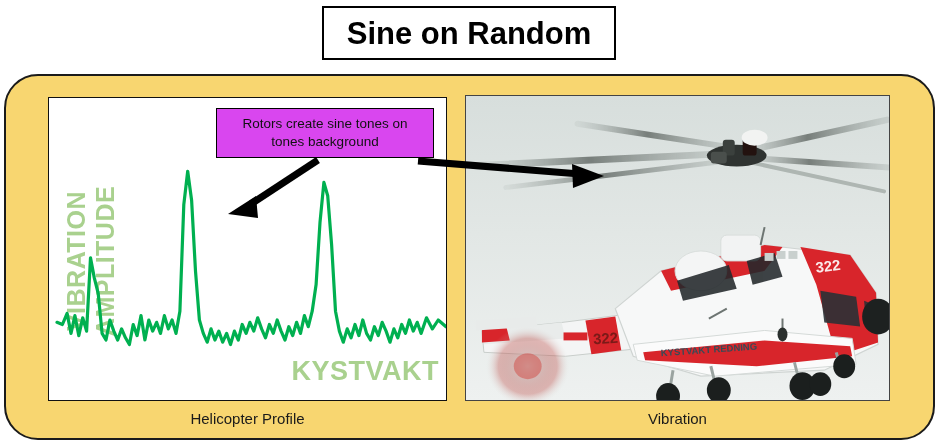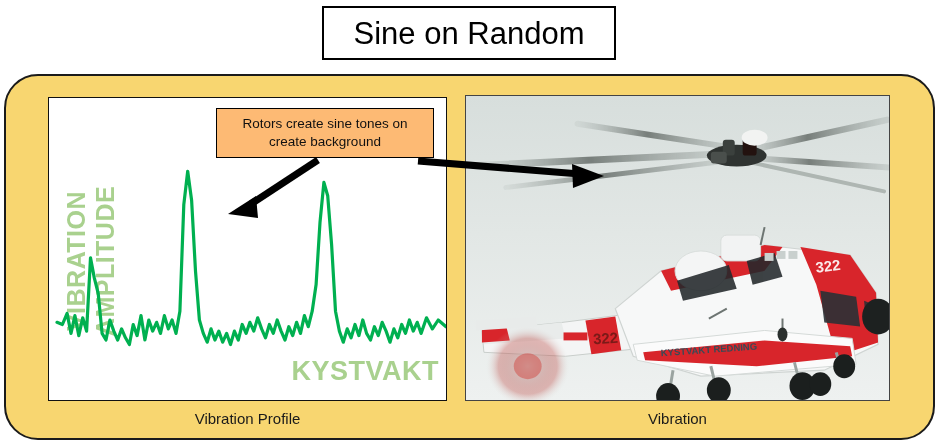--- a/index.html
+++ b/index.html
@@ -6,21 +6,21 @@
   body{width:942px;height:448px;position:relative;overflow:hidden;
        font-family:"Liberation Sans", sans-serif;}
 
   
   #title-box{
     position:absolute; left:322px; top:6px; width:290px; height:50px;
     border:2px solid #000; background:#ffffff;
     display:flex; align-items:center; justify-content:center;
   }
   #title-text{
-    font-size:31px; font-weight:normal; color:#000; letter-spacing:0px;
+    font-size:31px; font-weight:bold; color:#000; letter-spacing:0px;
     line-height:1;
   }
 
   
   #panel{
     position:absolute; left:4px; top:74px; width:931px; height:366px;
     background:#F8D670; border:2px solid #1b1b1b; border-radius:34px;
     box-sizing:border-box;
   }
 
@@ -55,21 +55,21 @@
   
   .caption{
     position:absolute; font-size:15px; color:#1a1a1a; text-align:center;
   }
   #caption-left{left:48px; top:410px; width:399px;}
   #caption-right{left:465px; top:410px; width:425px;}
 
   
   #callout{
     position:absolute; left:216px; top:108px; width:218px; height:50px;
-    background:#fdba74; border:1.5px solid #000; box-sizing:border-box;
+    background:#d946ef; border:1.5px solid #000; box-sizing:border-box;
     display:flex; align-items:center; justify-content:center;
     padding:2px 6px;
   }
   #callout-text{
     font-size:13.5px; color:#111; text-align:center; line-height:1.32;
   }
 
   
   #arrows{position:absolute;left:0;top:0;width:942px;height:448px;
           pointer-events:none;}
@@ -200,27 +200,27 @@
 
     <g stroke="#6d7572" stroke-width="2" fill="none">
       <path d="M296,150 L300,132"></path>
       <path d="M262,214 L244,224"></path>
       <path d="M318,224 L318,238"></path>
     </g>
     <ellipse cx="318" cy="240" rx="5" ry="7" fill="#2a2f2d"></ellipse>
   </svg>
 </div>
 
-<div class="caption" id="caption-left">Vibration Profile</div>
+<div class="caption" id="caption-left">Helicopter Profile</div>
 <div class="caption" id="caption-right">Vibration</div>
 
 <div id="callout">
   <span id="callout-text">
     <span>Rotors create sine tones on</span><br>
-    <span>create background</span>
+    <span>tones background</span>
   </span>
 </div>
 
 <svg id="arrows" viewBox="0 0 942 448">
 
   <g>
     <path d="M318,160 L251,204" stroke="#000" stroke-width="7" stroke-linecap="butt" fill="none"></path>
     <path d="M228,214 L256,196 L258,218 Z" fill="#000"></path>
   </g>
 

